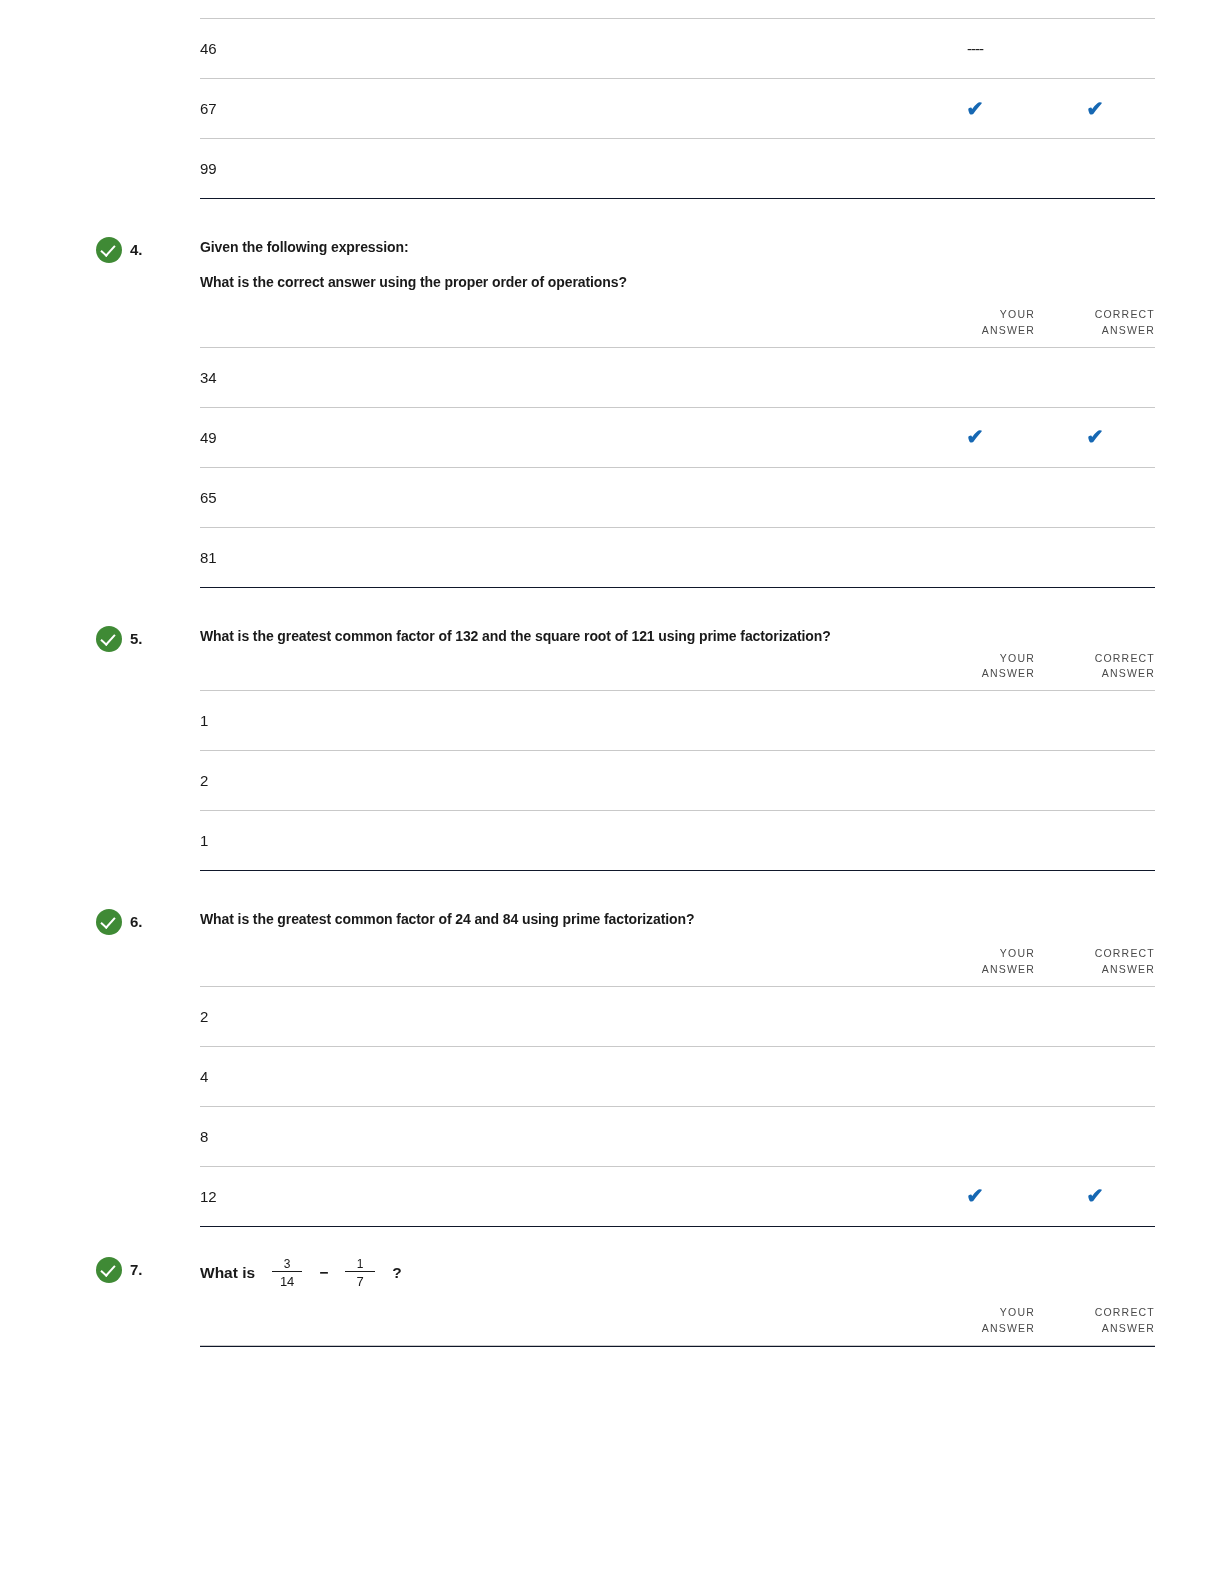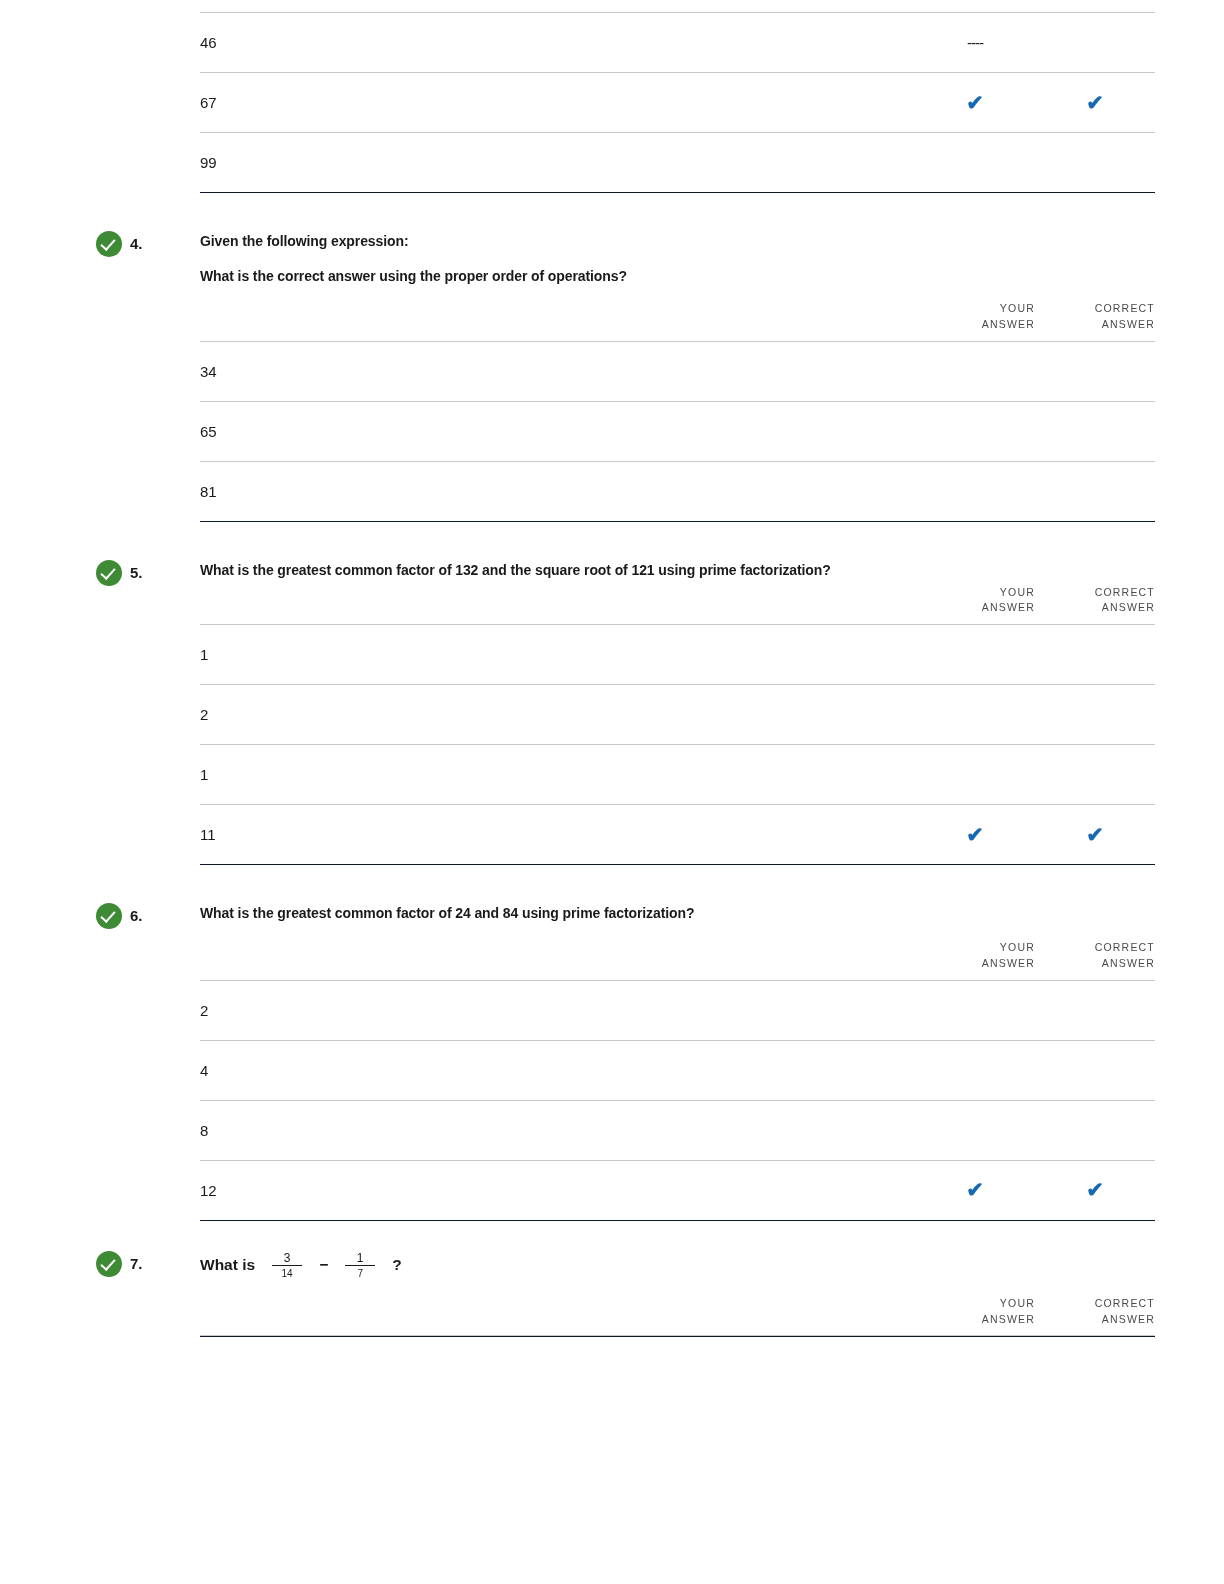--- a/index.html
+++ b/index.html
@@ -153,36 +153,36 @@
     vertical-align: middle;
     margin: 0 3px;
   }
   .frac .num {
     font-size: 12px;
     font-weight: normal;
     line-height: 1.2;
     padding: 0 4px;
   }
   .frac .den {
-    font-size: 10px;
+    font-size: 13px;
     font-weight: normal;
     line-height: 1.2;
     border-top: 1.6px solid #1a1a1a;
     padding: 2px 4px 0 4px;
     min-width: 22px;
     text-align: center;
   }
   .blk-gap { height: 38px; }
 </style>
 </head>
 <body>
 
 <div class="page">
 
-  <div class="q-block" style="padding-top:12px;">
+  <div class="q-block" style="padding-top:18px;">
     <div class="q-body" style="margin-left:104px;">
       <table class="ans-table">
         <colgroup>
             <col class="c-label">
             <col class="c-your">
             <col class="c-corr">
           </colgroup>
         <tbody>
           <tr>
             <td class="opt-label">46</td>
@@ -234,20 +234,25 @@
               </th>
           </tr>
         </thead>
         <tbody>
           <tr>
             <td class="opt-label">34</td>
             <td class="mark-cell"></td>
             <td class="mark-cell"></td>
           </tr>
           <tr>
+            <td class="opt-label">49</td>
+            <td class="mark-cell"><span class="tick">✔</span></td>
+            <td class="mark-cell"><span class="tick">✔</span></td>
+          </tr>
+          <tr>
             <td class="opt-label">65</td>
             <td class="mark-cell"></td>
             <td class="mark-cell"></td>
           </tr>
           <tr>
             <td class="opt-label">81</td>
             <td class="mark-cell"></td>
             <td class="mark-cell"></td>
           </tr>
         </tbody>
@@ -292,25 +297,20 @@
           </tr>
           <tr>
             <td class="opt-label">2</td>
             <td class="mark-cell"></td>
             <td class="mark-cell"></td>
           </tr>
           <tr>
             <td class="opt-label">1</td>
             <td class="mark-cell"></td>
             <td class="mark-cell"></td>
-          </tr>
-          <tr>
-            <td class="opt-label">11</td>
-            <td class="mark-cell"><span class="tick">✔</span></td>
-            <td class="mark-cell"><span class="tick">✔</span></td>
           </tr>
         </tbody>
       </table>
     </div>
   </div>
 
   <div class="blk-gap"></div>
 
   <div class="q-block">
     <div class="q-marker">

